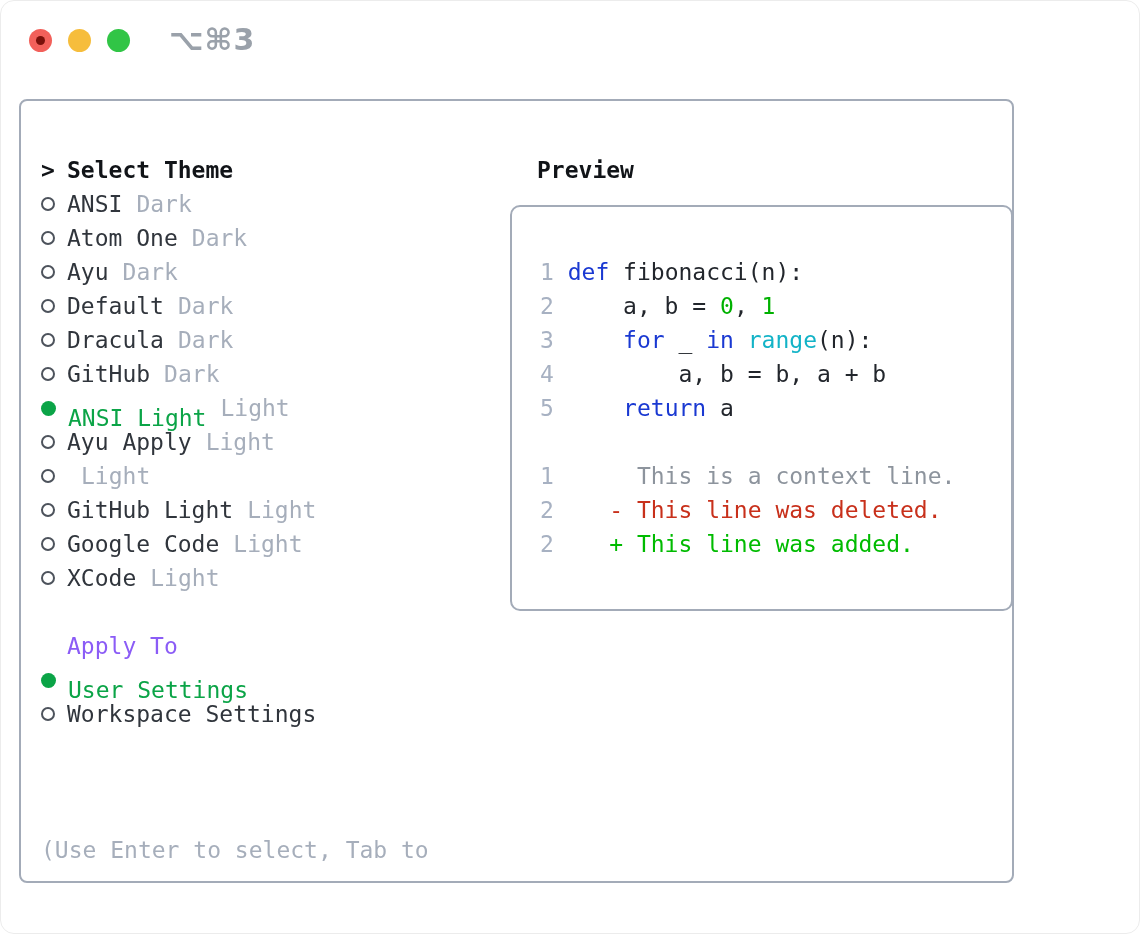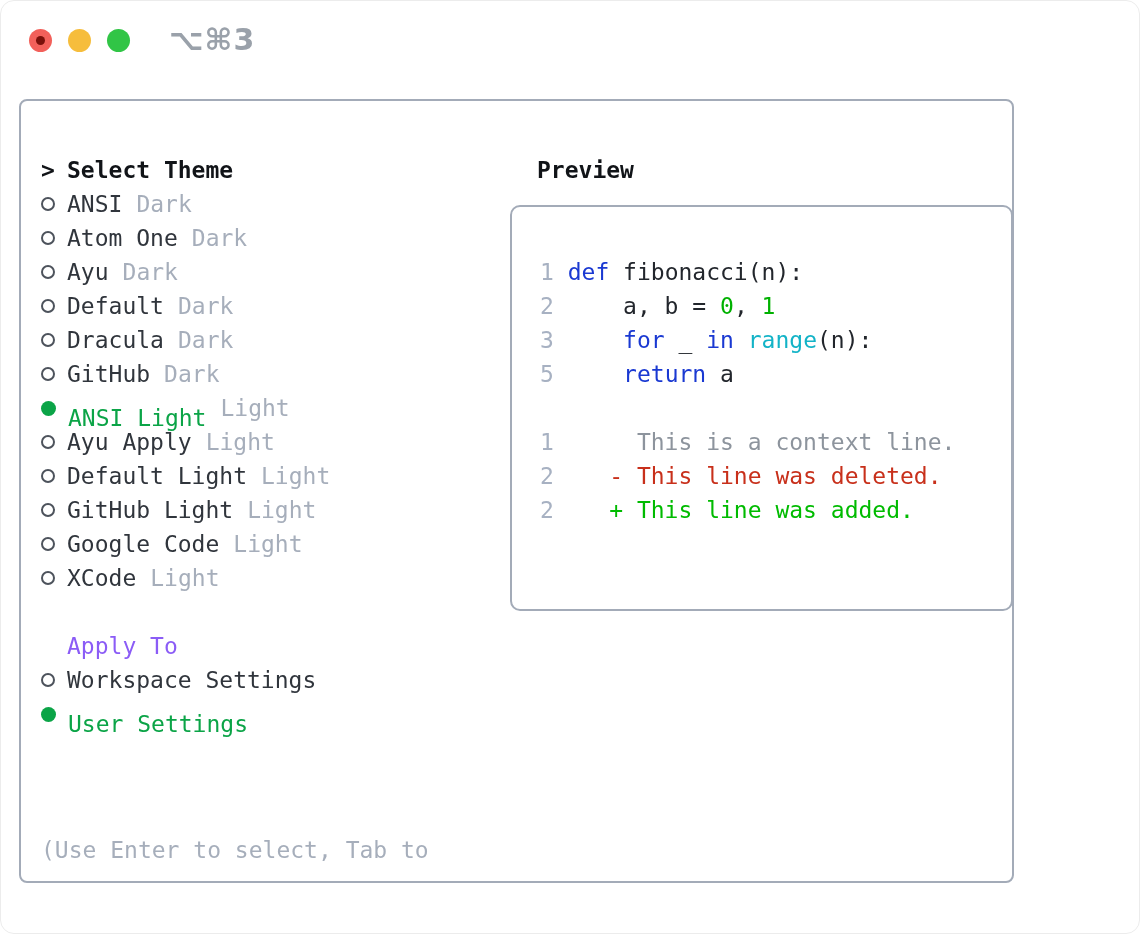--- a/index.html
+++ b/index.html
@@ -79,54 +79,55 @@
 
       <div id="theme-list">
           <div class="row option"><span class="bullet"></span><span class="label">ANSI</span><span class="variant">Dark</span></div>
           <div class="row option"><span class="bullet"></span><span class="label">Atom One</span><span class="variant">Dark</span></div>
           <div class="row option"><span class="bullet"></span><span class="label">Ayu</span><span class="variant">Dark</span></div>
           <div class="row option"><span class="bullet"></span><span class="label">Default</span><span class="variant">Dark</span></div>
           <div class="row option"><span class="bullet"></span><span class="label">Dracula</span><span class="variant">Dark</span></div>
           <div class="row option"><span class="bullet"></span><span class="label">GitHub</span><span class="variant">Dark</span></div>
           <div class="row option selected"><span class="bullet filled"></span><span class="label">ANSI Light</span><span class="variant">Light</span></div>
           <div class="row option"><span class="bullet"></span><span class="label">Ayu Apply</span><span class="variant">Light</span></div>
-          <div class="row option"><span class="bullet"></span><span class="label">Default Light</span><span class="variant">Light</span></div>
+          <div class="row option"><span class="bullet"></span><span class="variant">Light</span></div>
           <div class="row option"><span class="bullet"></span><span class="label">GitHub Light</span><span class="variant">Light</span></div>
           <div class="row option"><span class="bullet"></span><span class="label">Google Code</span><span class="variant">Light</span></div>
           <div class="row option"><span class="bullet"></span><span class="label">XCode</span><span class="variant">Light</span></div>
         </div>
 
       <div class="spacer-row"></div>
 
       <div class="row">
         <span class="indent"></span>
         <span class="header2-text">Apply To</span>
       </div>
 
       <div id="apply-list">
+          <div class="row option selected"><span class="bullet filled"></span><span class="label">User Settings</span></div>
           <div class="row option"><span class="bullet"></span><span class="label">Workspace Settings</span></div>
-          <div class="row option selected"><span class="bullet filled"></span><span class="label">User Settings</span></div>
         </div>
 
       <div class="spacer-row"></div>
 
       <div class="hint">
         <div>(Use Enter to select, Tab to</div>
         
       </div>
     </div>
 
     <div class="row preview-header">
       <span class="header-text">Preview</span>
     </div>
 
     <div class="preview-box" id="preview-box">
         <div class="cl"><span class="ln">1</span><span class="seg-plain"> </span><span class="seg-keyword">def</span><span class="seg-plain"> fibonacci(n):</span></div>
         <div class="cl"><span class="ln">2</span><span class="seg-plain">     a, b = </span><span class="seg-literal">0</span><span class="seg-plain">, </span><span class="seg-literal">1</span></div>
         <div class="cl"><span class="ln">3</span><span class="seg-plain">     </span><span class="seg-keyword">for</span><span class="seg-plain"> _ </span><span class="seg-keyword">in</span><span class="seg-plain"> </span><span class="seg-function">range</span><span class="seg-plain">(n):</span></div>
+        <div class="cl"><span class="ln">4</span><span class="seg-plain">         a, b = b, a + b</span></div>
         <div class="cl"><span class="ln">5</span><span class="seg-plain">     </span><span class="seg-keyword">return</span><span class="seg-plain"> a</span></div>
         <div class="blank-line"></div>
         <div class="cl"><span class="ln">1</span><span class="seg-context">      This is a context line.</span></div>
         <div class="cl"><span class="ln">2</span><span class="seg-deleted">    - This line was deleted.</span></div>
         <div class="cl"><span class="ln">2</span><span class="seg-added">    + This line was added.</span></div>
       </div>
 
   </div>
 </div>
 

